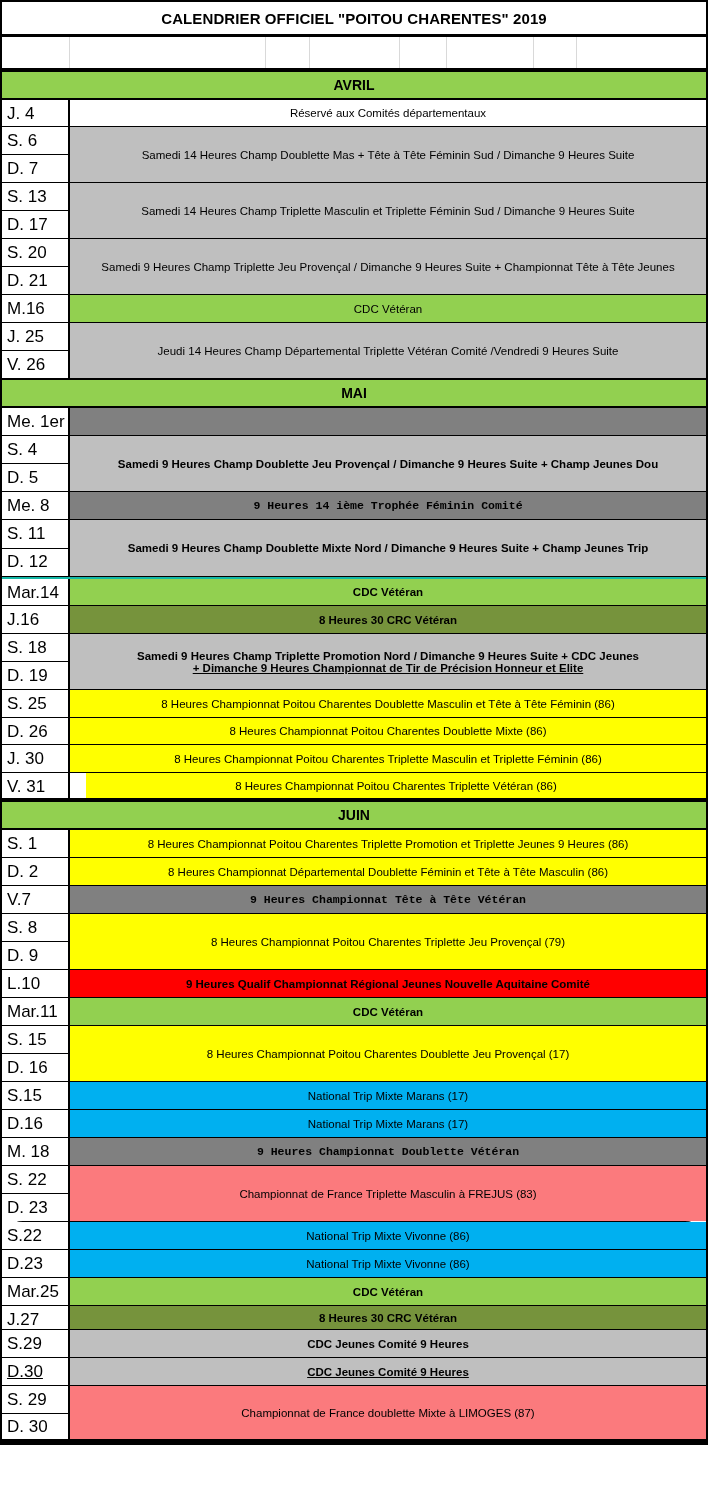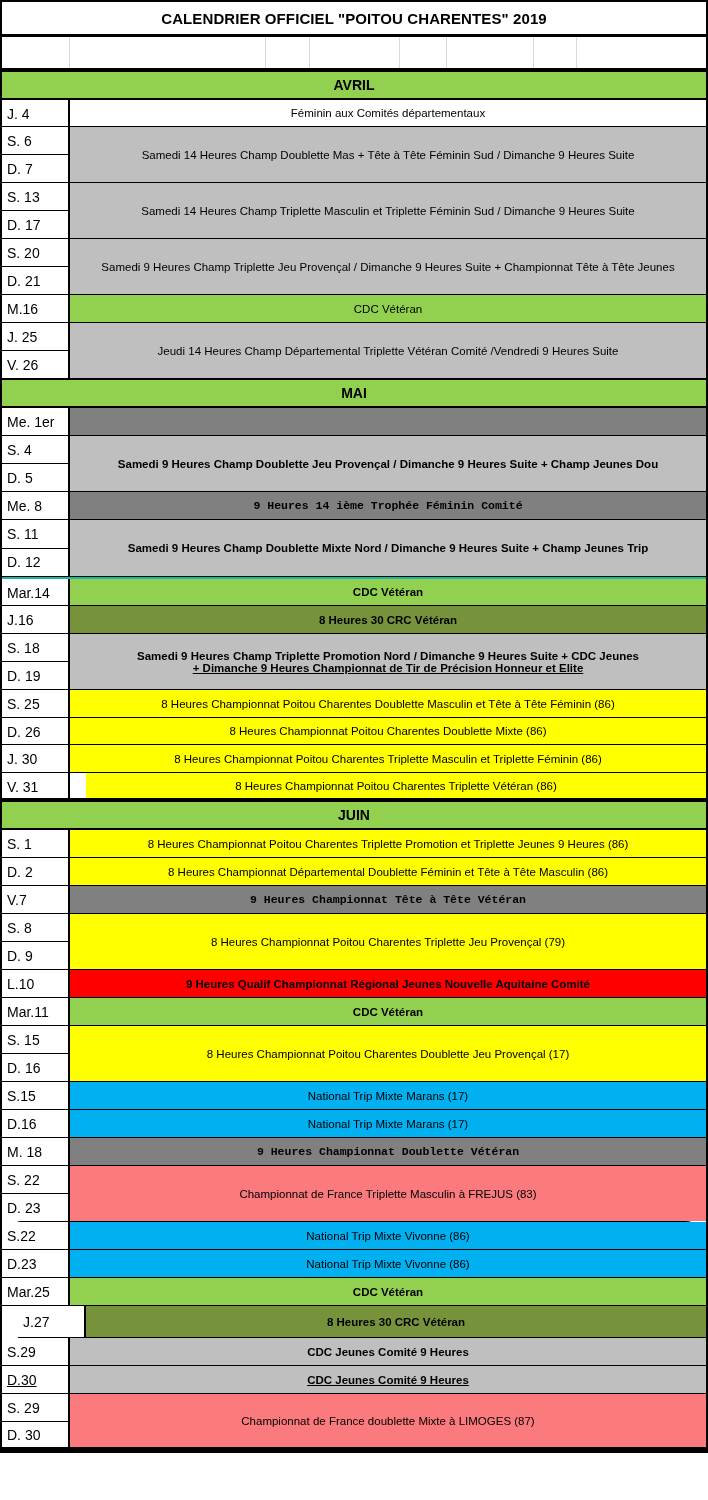--- a/index.html
+++ b/index.html
@@ -82,21 +82,21 @@
     border-right: 2px solid #000;
     background: #ffffff;
     display: flex;
     flex-direction: column;
   }
   .date-cell {
     flex: 1 1 auto;
     display: flex;
     align-items: center;
     padding-left: 5px;
-    font-size: 14px;
+    font-size: 17px;
     box-sizing: border-box;
     min-height: 27px;
   }
   .date-cell + .date-cell {
     border-top: 1px solid #000;
   }
 
   .desc-col {
     flex: 1 1 auto;
     display: flex;
@@ -145,21 +145,21 @@
 
   <div id="months-container">
       <div class="month-row fill-green">
         <span class="month-text">AVRIL</span>
       </div>
       <div class="event-block" style="height: 27px;">
         <div class="dates-col">
           <div class="date-cell">J. 4</div>
         </div>
         <div class="desc-col fill-white">
-          <span class="line">Féminin aux Comités départementaux</span>
+          <span class="line">Réservé aux Comités départementaux</span>
         </div>
       </div>
       <div class="event-block" style="height: 56px;">
         <div class="dates-col">
           <div class="date-cell">S. 6</div>
           <div class="date-cell">D. 7</div>
         </div>
         <div class="desc-col fill-gray">
           <span class="line">Samedi 14 Heures Champ Doublette Mas + Tête à Tête Féminin Sud / Dimanche 9 Heures  Suite</span>
         </div>
@@ -405,21 +405,21 @@
         </div>
       </div>
       <div class="event-block" style="height: 28px;">
         <div class="dates-col">
           <div class="date-cell">Mar.25</div>
         </div>
         <div class="desc-col fill-green bold">
           <span class="line">CDC Vétéran</span>
         </div>
       </div>
-      <div class="event-block" style="height: 32px; margin-left: 16px;">
+      <div class="event-block" style="height: 24px;">
         <div class="dates-col">
           <div class="date-cell">J.27</div>
         </div>
         <div class="desc-col fill-olive bold">
           <span class="line">8 Heures 30 CRC Vétéran</span>
         </div>
       </div>
       <div class="event-block" style="height: 28px;">
         <div class="dates-col">
           <div class="date-cell">S.29</div>

